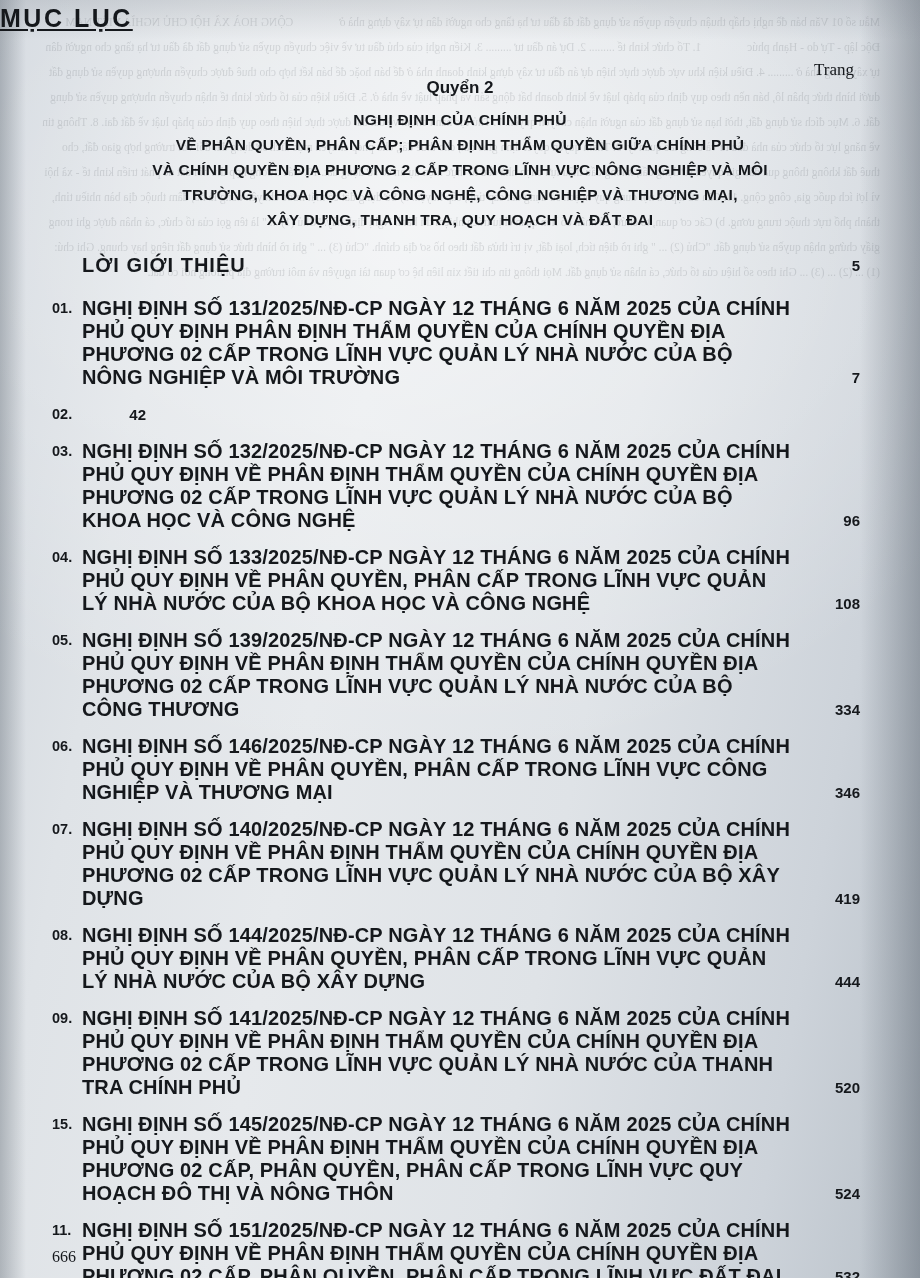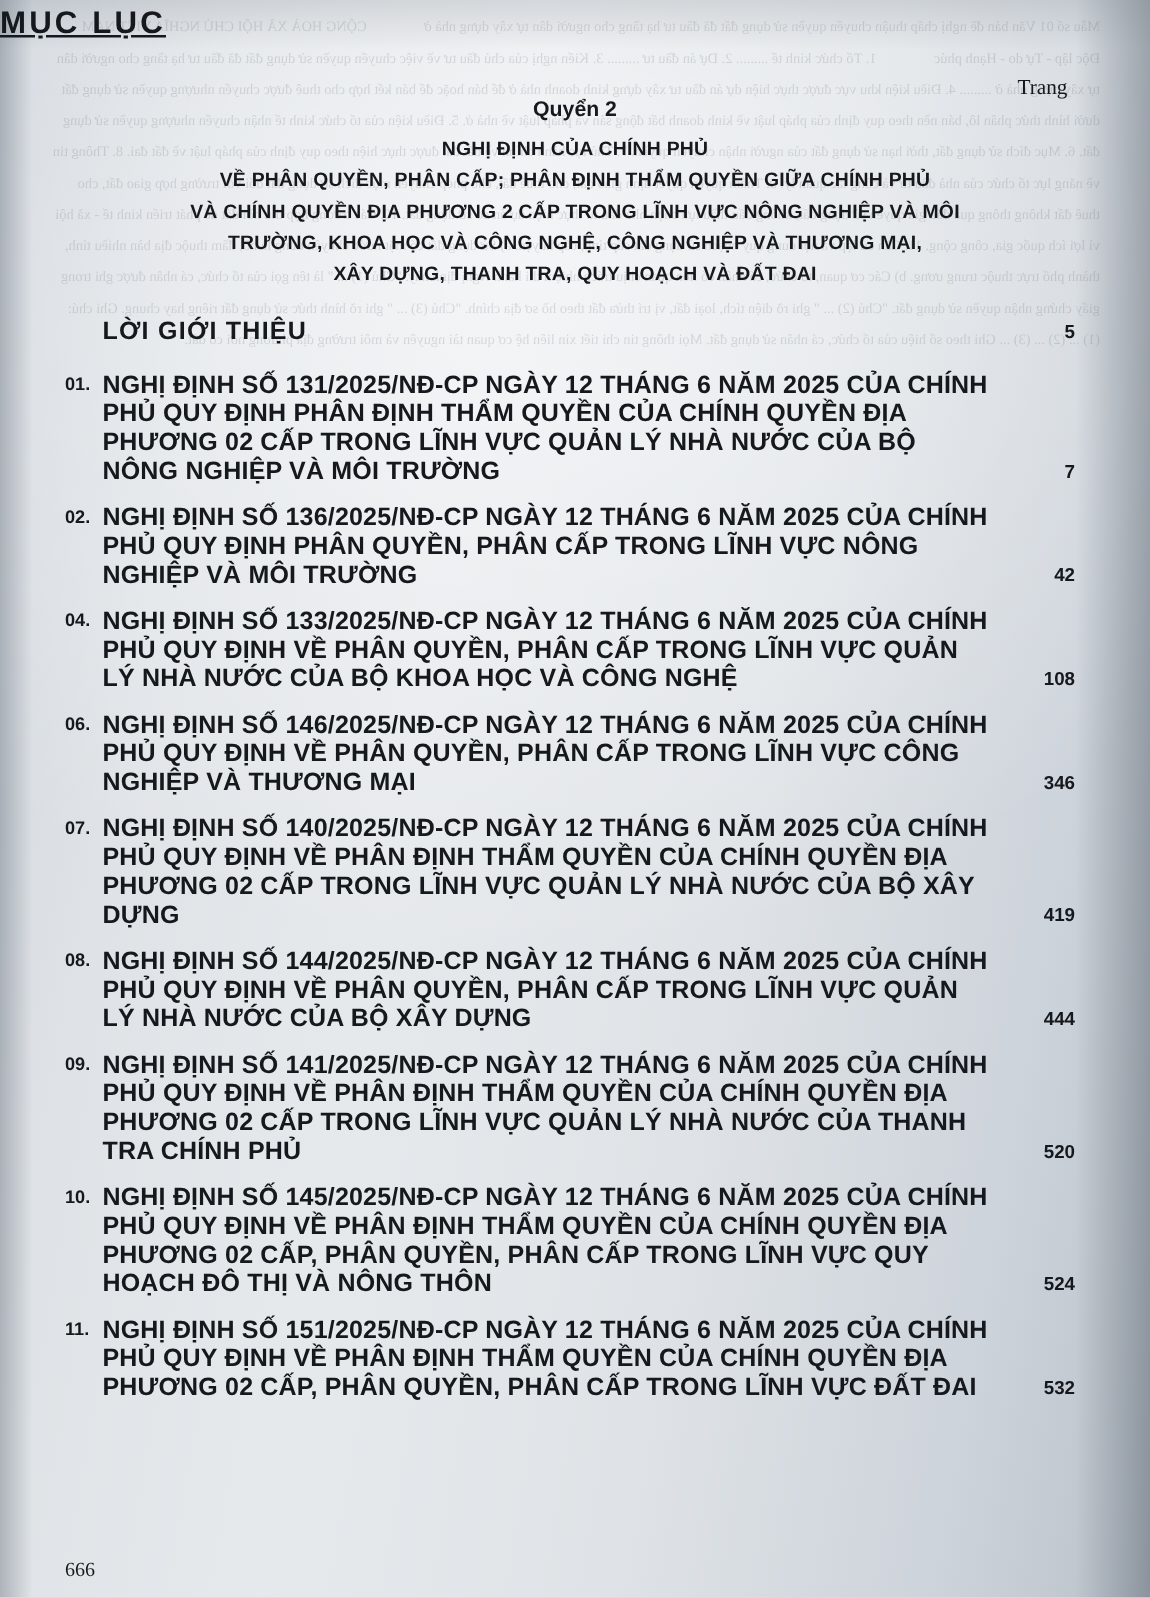--- a/index.html
+++ b/index.html
@@ -184,31 +184,40 @@
       </div>
 
       <div class="toc-row">
         <div class="num">01.</div>
         <div class="txt">NGHỊ ĐỊNH SỐ 131/2025/NĐ-CP NGÀY 12 THÁNG 6 NĂM 2025 CỦA CHÍNH PHỦ QUY ĐỊNH PHÂN ĐỊNH THẨM QUYỀN CỦA CHÍNH QUYỀN ĐỊA PHƯƠNG 02 CẤP TRONG LĨNH VỰC QUẢN LÝ NHÀ NƯỚC CỦA BỘ NÔNG NGHIỆP VÀ MÔI TRƯỜNG</div>
         <div class="pg">7</div>
       </div>
 
       <div class="toc-row">
         <div class="num">02.</div>
-        <div class="txt">NGHỊ ĐỊNH SỐ 136/2025/NĐ-CP NGÀY 12 THÁNG 6 NĂM 2025 CỦA CHÍNH PHỦ QUY ĐỊNH PHÂN QUYỀN, PHÂN CẤP TRONG LĨNH VỰC NÔNG NGHIỆP VÀ MÔI TRƯỜNG</div>
         <div class="pg">42</div>
       </div>
 
+      <div class="toc-row">
+        <div class="num">03.</div>
+        <div class="txt">NGHỊ ĐỊNH SỐ 132/2025/NĐ-CP NGÀY 12 THÁNG 6 NĂM 2025 CỦA CHÍNH PHỦ QUY ĐỊNH VỀ PHÂN ĐỊNH THẨM QUYỀN CỦA CHÍNH QUYỀN ĐỊA PHƯƠNG 02 CẤP TRONG LĨNH VỰC QUẢN LÝ NHÀ NƯỚC CỦA BỘ KHOA HỌC VÀ CÔNG NGHỆ</div>
+        <div class="pg">96</div>
+      </div>
 
       <div class="toc-row">
         <div class="num">04.</div>
         <div class="txt">NGHỊ ĐỊNH SỐ 133/2025/NĐ-CP NGÀY 12 THÁNG 6 NĂM 2025 CỦA CHÍNH PHỦ QUY ĐỊNH VỀ PHÂN QUYỀN, PHÂN CẤP TRONG LĨNH VỰC QUẢN LÝ NHÀ NƯỚC CỦA BỘ KHOA HỌC VÀ CÔNG NGHỆ</div>
         <div class="pg">108</div>
       </div>
 
+      <div class="toc-row">
+        <div class="num">05.</div>
+        <div class="txt">NGHỊ ĐỊNH SỐ 139/2025/NĐ-CP NGÀY 12 THÁNG 6 NĂM 2025 CỦA CHÍNH PHỦ QUY ĐỊNH VỀ PHÂN ĐỊNH THẨM QUYỀN CỦA CHÍNH QUYỀN ĐỊA PHƯƠNG 02 CẤP TRONG LĨNH VỰC QUẢN LÝ NHÀ NƯỚC CỦA BỘ CÔNG THƯƠNG</div>
+        <div class="pg">334</div>
+      </div>
 
       <div class="toc-row">
         <div class="num">06.</div>
         <div class="txt">NGHỊ ĐỊNH SỐ 146/2025/NĐ-CP NGÀY 12 THÁNG 6 NĂM 2025 CỦA CHÍNH PHỦ QUY ĐỊNH VỀ PHÂN QUYỀN, PHÂN CẤP TRONG LĨNH VỰC CÔNG NGHIỆP VÀ THƯƠNG MẠI</div>
         <div class="pg">346</div>
       </div>
 
       <div class="toc-row">
         <div class="num">07.</div>
         <div class="txt">NGHỊ ĐỊNH SỐ 140/2025/NĐ-CP NGÀY 12 THÁNG 6 NĂM 2025 CỦA CHÍNH PHỦ QUY ĐỊNH VỀ PHÂN ĐỊNH THẨM QUYỀN CỦA CHÍNH QUYỀN ĐỊA PHƯƠNG 02 CẤP TRONG LĨNH VỰC QUẢN LÝ NHÀ NƯỚC CỦA BỘ XÂY DỰNG</div>
@@ -221,21 +230,21 @@
         <div class="pg">444</div>
       </div>
 
       <div class="toc-row">
         <div class="num">09.</div>
         <div class="txt">NGHỊ ĐỊNH SỐ 141/2025/NĐ-CP NGÀY 12 THÁNG 6 NĂM 2025 CỦA CHÍNH PHỦ QUY ĐỊNH VỀ PHÂN ĐỊNH THẨM QUYỀN CỦA CHÍNH QUYỀN ĐỊA PHƯƠNG 02 CẤP TRONG LĨNH VỰC QUẢN LÝ NHÀ NƯỚC CỦA THANH TRA CHÍNH PHỦ</div>
         <div class="pg">520</div>
       </div>
 
       <div class="toc-row">
-        <div class="num">10.</div>
+        <div class="num">15.</div>
         <div class="txt">NGHỊ ĐỊNH SỐ 145/2025/NĐ-CP NGÀY 12 THÁNG 6 NĂM 2025 CỦA CHÍNH PHỦ QUY ĐỊNH VỀ PHÂN ĐỊNH THẨM QUYỀN CỦA CHÍNH QUYỀN ĐỊA PHƯƠNG 02 CẤP, PHÂN QUYỀN, PHÂN CẤP TRONG LĨNH VỰC QUY HOẠCH ĐÔ THỊ VÀ NÔNG THÔN</div>
         <div class="pg">524</div>
       </div>
 
       <div class="toc-row">
         <div class="num">11.</div>
         <div class="txt">NGHỊ ĐỊNH SỐ 151/2025/NĐ-CP NGÀY 12 THÁNG 6 NĂM 2025 CỦA CHÍNH PHỦ QUY ĐỊNH VỀ PHÂN ĐỊNH THẨM QUYỀN CỦA CHÍNH QUYỀN ĐỊA PHƯƠNG 02 CẤP, PHÂN QUYỀN, PHÂN CẤP TRONG LĨNH VỰC ĐẤT ĐAI</div>
         <div class="pg">532</div>
       </div>
 

